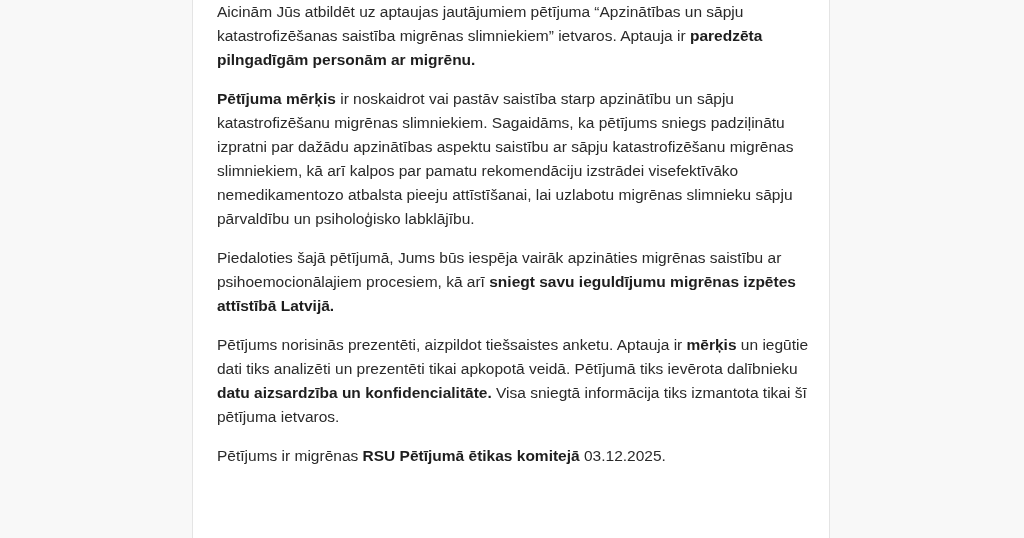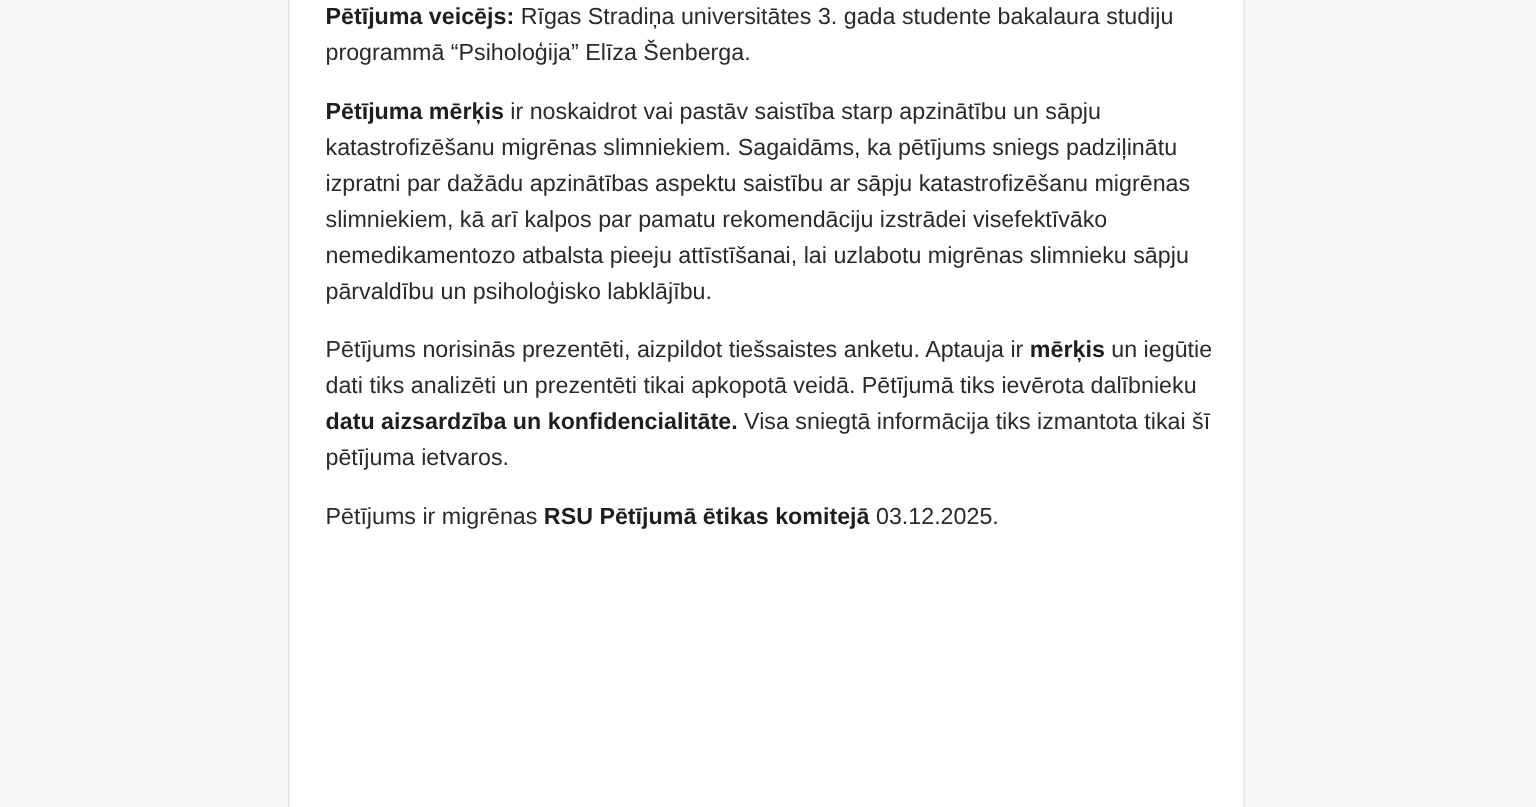--- a/index.html
+++ b/index.html
@@ -38,24 +38,25 @@
       font-weight: bold;
       color: #1e1e1e;
     }
   </style>
 </head>
 <body>
 
 <div class="card">
   <div class="content">
 
+    <p class="para"><span>Aicinām Jūs atbildēt uz aptaujas jautājumiem pētījuma “Apzinātības un sāpju katastrofizēšanas saistība migrēnas slimniekiem” ietvaros. Aptauja ir </span><b>paredzēta pilngadīgām personām ar migrēnu.</b></p>
 
-    <p class="para"><b>Pētījuma veicējs:</b><span> Rīgas Stradiņa universitātes 3. gada studente bakalaura studiju programmā “Psiholoģija” Elīza Šenberga.</span></p>
 
     <p class="para"><b>Pētījuma mērķis</b><span> ir noskaidrot vai pastāv saistība starp apzinātību un sāpju katastrofizēšanu migrēnas slimniekiem. Sagaidāms, ka pētījums sniegs padziļinātu izpratni par dažādu apzinātības aspektu saistību ar sāpju katastrofizēšanu migrēnas slimniekiem, kā arī kalpos par pamatu rekomendāciju izstrādei visefektīvāko nemedikamentozo atbalsta pieeju attīstīšanai, lai uzlabotu migrēnas slimnieku sāpju pārvaldību un psiholoģisko labklājību.</span></p>
 
+    <p class="para"><span>Piedaloties šajā pētījumā, Jums būs iespēja vairāk apzināties migrēnas saistību ar psihoemocionālajiem procesiem, kā arī </span><b>sniegt savu ieguldījumu migrēnas izpētes attīstībā Latvijā.</b></p>
 
     <p class="para"><span>Pētījums norisinās prezentēti, aizpildot tiešsaistes anketu. Aptauja ir </span><b>mērķis</b><span> un iegūtie dati tiks analizēti un prezentēti tikai apkopotā veidā. Pētījumā tiks ievērota dalībnieku </span><b>datu aizsardzība un konfidencialitāte.</b><span> Visa sniegtā informācija tiks izmantota tikai šī pētījuma ietvaros.</span></p>
 
     <p class="para"><span>Pētījums ir migrēnas </span><b>RSU Pētījumā ētikas komitejā</b><span> 03.12.2025.</span></p>
 
   </div>
 </div>
 
 </body></html>

